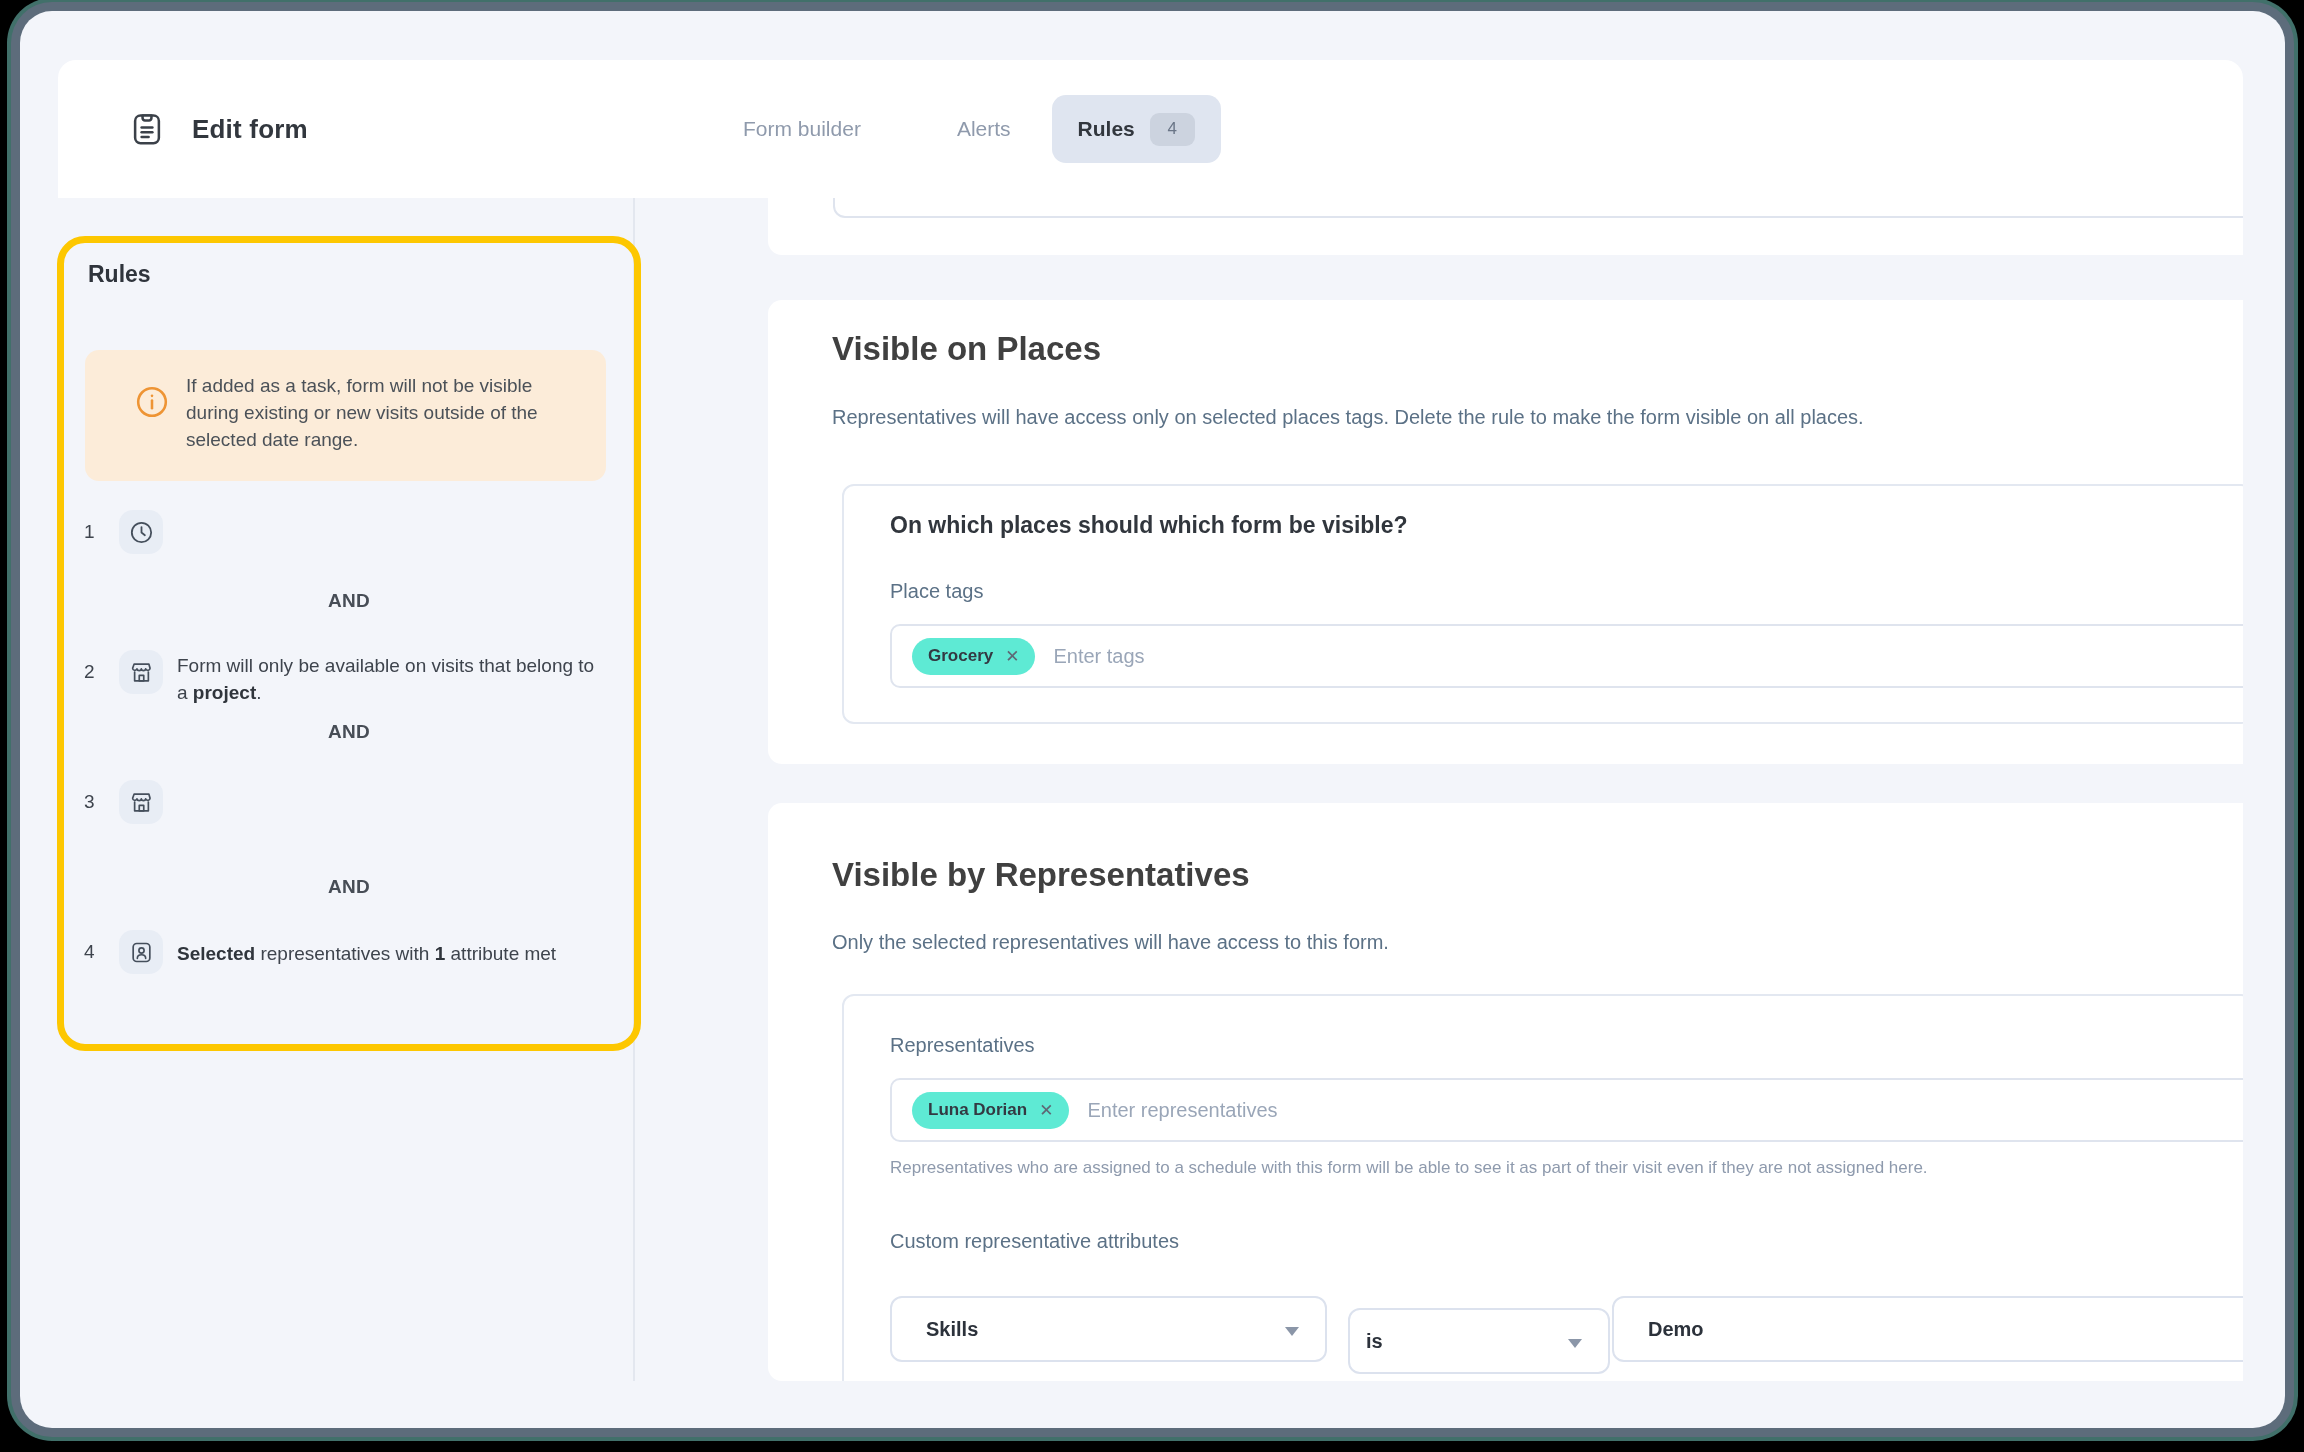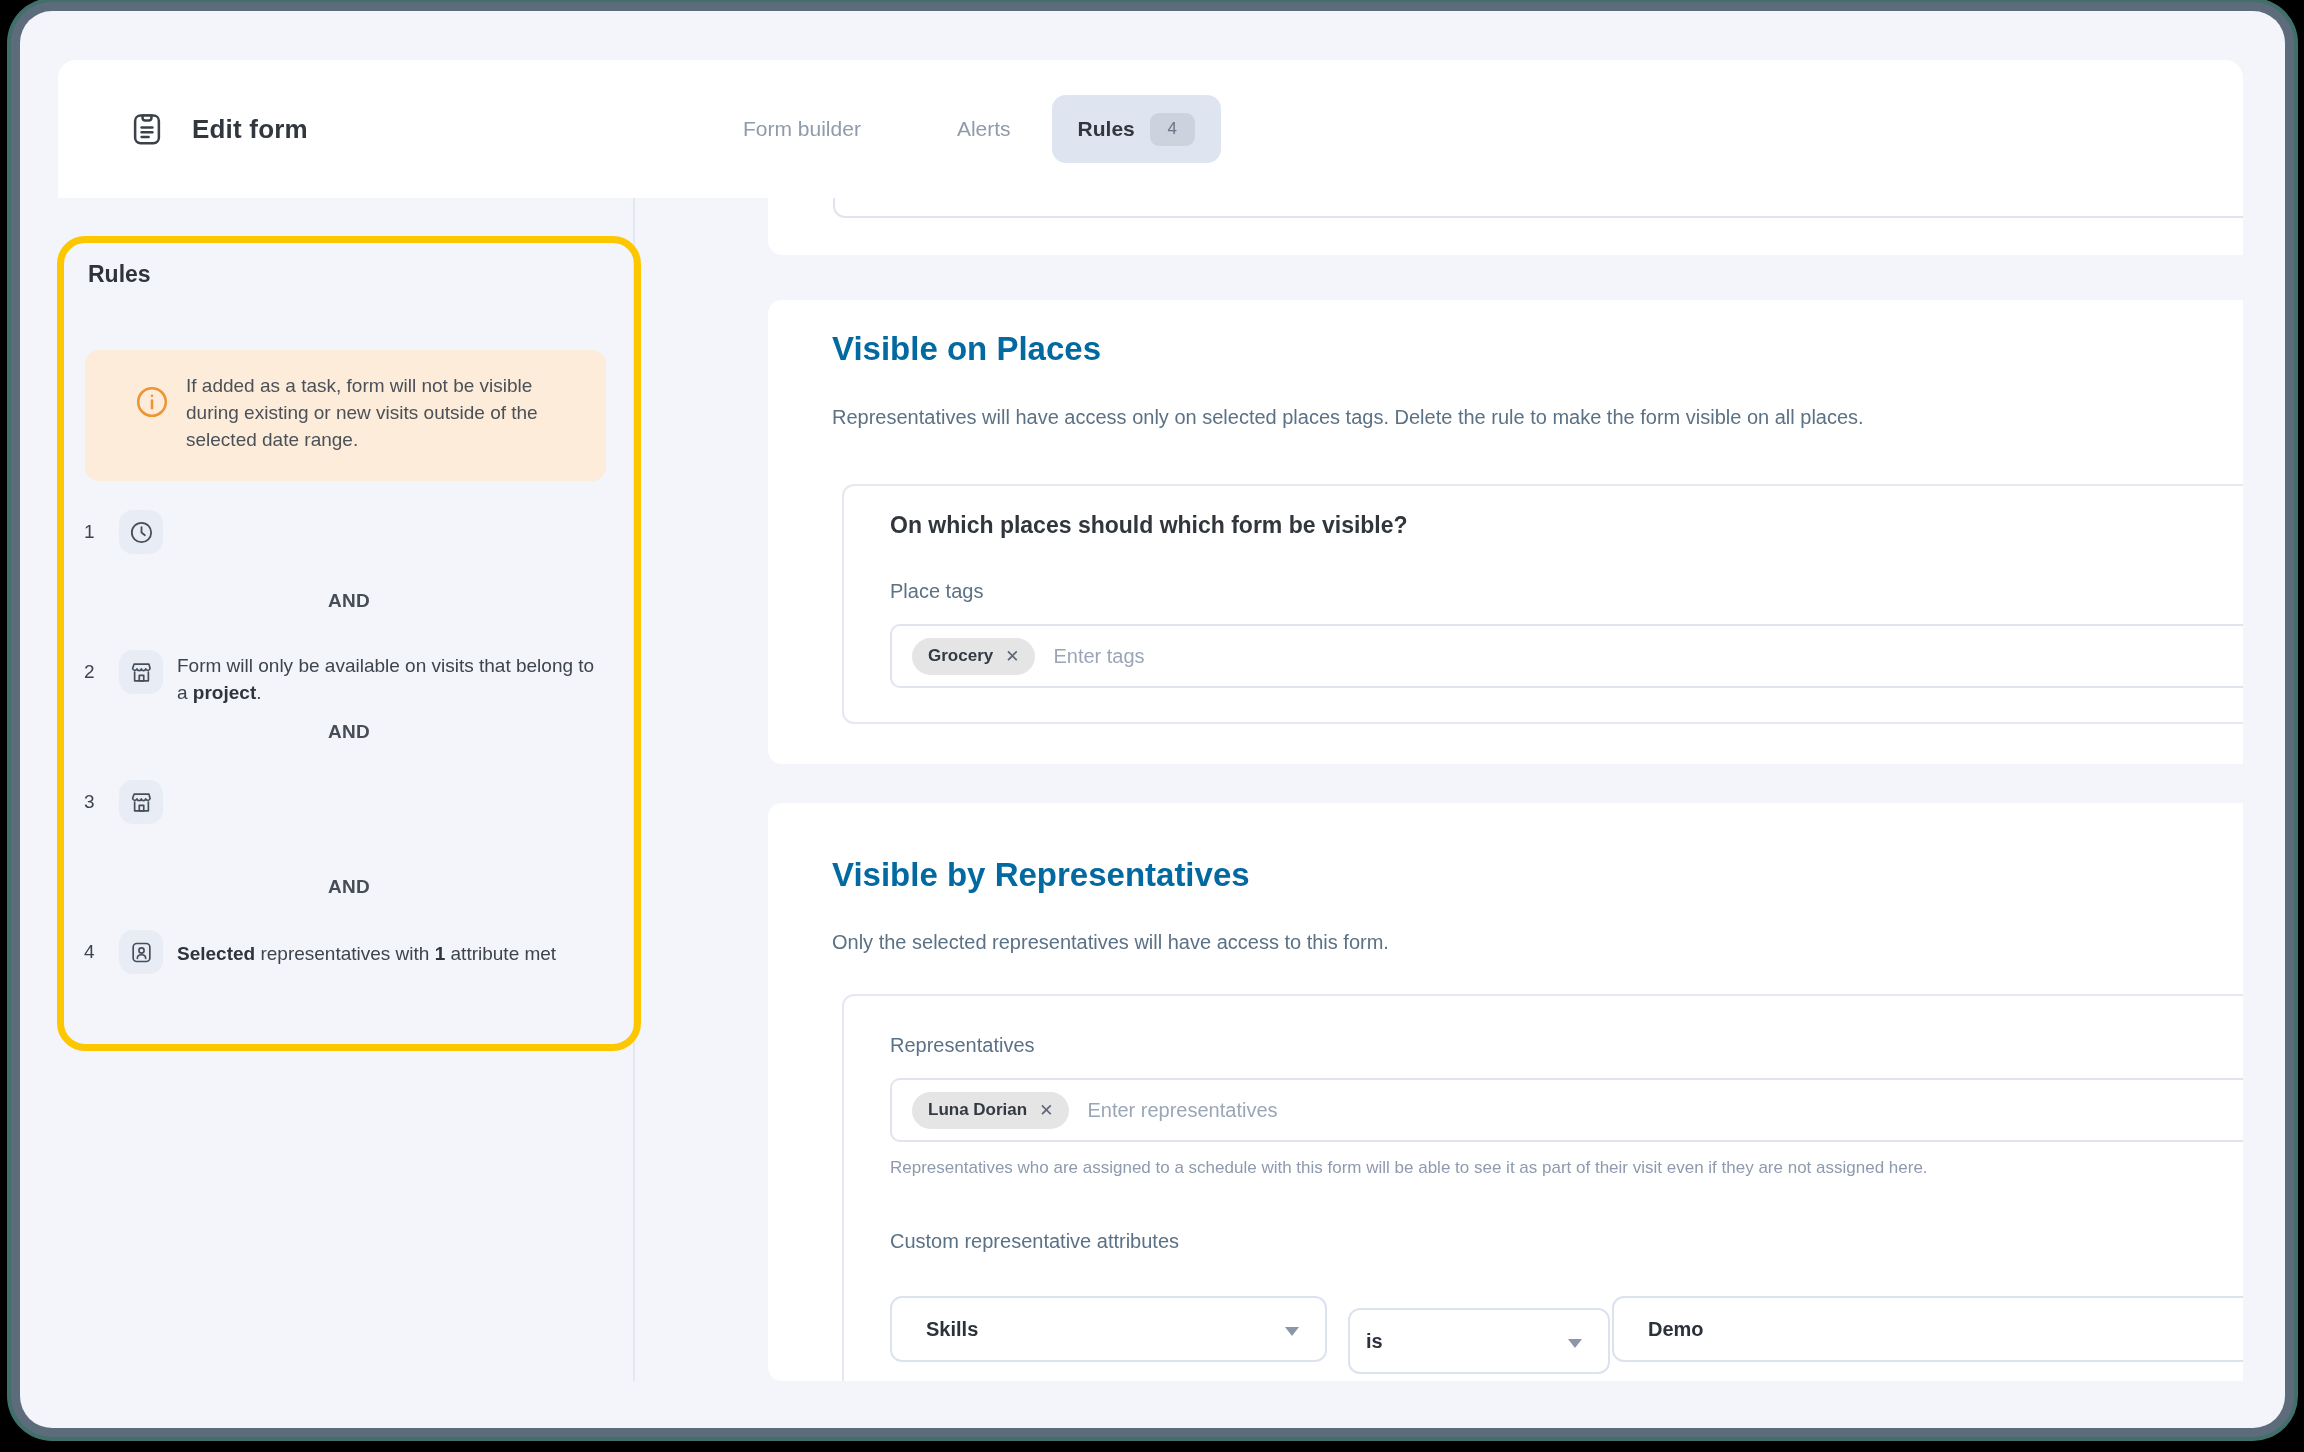--- a/index.html
+++ b/index.html
@@ -70,36 +70,36 @@
   }
   
   .card{position:absolute;left:748px;width:1475px;background:#fff;overflow:hidden;}
   .card.partial{top:187px;height:57px;border-radius:0 0 0 14px;}
   .partial-input{
     position:absolute;left:65px;right:-40px;top:-22px;height:40px;background:#fff;
     border:2px solid #dfe4ee;border-top:none;border-radius:0 0 12px 12px;
   }
   .card.places{top:289px;height:464px;border-radius:14px 0 0 14px;}
   .card.reps{top:792px;height:578px;border-radius:14px 0 0 14px;}
-  .section-h2{position:absolute;left:64px;font-size:33px;font-weight:700;color:#0369a1;}
+  .section-h2{position:absolute;left:64px;font-size:33px;font-weight:700;color:#404040;}
   .section-sub{position:absolute;left:64px;font-size:20px;color:#5b7186;}
   .inner-card{
     position:absolute;left:74px;right:-10px;background:#fff;
     border:2px solid #e3e8f1;border-radius:12px;box-sizing:border-box;
   }
   .q-title{position:absolute;left:46px;font-size:23px;font-weight:700;color:#31363d;}
   .field-label{position:absolute;left:46px;font-size:20px;color:#5b7186;}
   .tag-input{
     position:absolute;left:46px;right:-40px;height:64px;background:#fff;
     border:2px solid #dfe4ee;border-radius:10px;box-sizing:border-box;
     display:flex;align-items:center;padding-left:20px;
   }
   .chip{
     display:inline-flex;align-items:center;height:37px;padding:0 16px;border-radius:19px;
-    background:#e5e5e5;font-size:17px;font-weight:700;color:#333942;gap:12px;flex:0 0 auto;
+    background:#5eead4;font-size:17px;font-weight:700;color:#333942;gap:12px;flex:0 0 auto;
   }
   .chip .chip-x{font-weight:400;font-size:17px;color:#5e6875;cursor:pointer;}
   .ph{margin-left:18px;font-size:20px;color:#9aa6b8;white-space:nowrap;}
   .helper{position:absolute;left:46px;font-size:17px;color:#8e9aad;white-space:nowrap;}
   .select-box{
     position:absolute;height:66px;background:#fff;border:2px solid #dce2ee;border-radius:12px;
     box-sizing:border-box;display:flex;align-items:center;padding:0 34px;
     font-size:20px;font-weight:600;color:#2c323b;cursor:pointer;
   }
   .chev{

